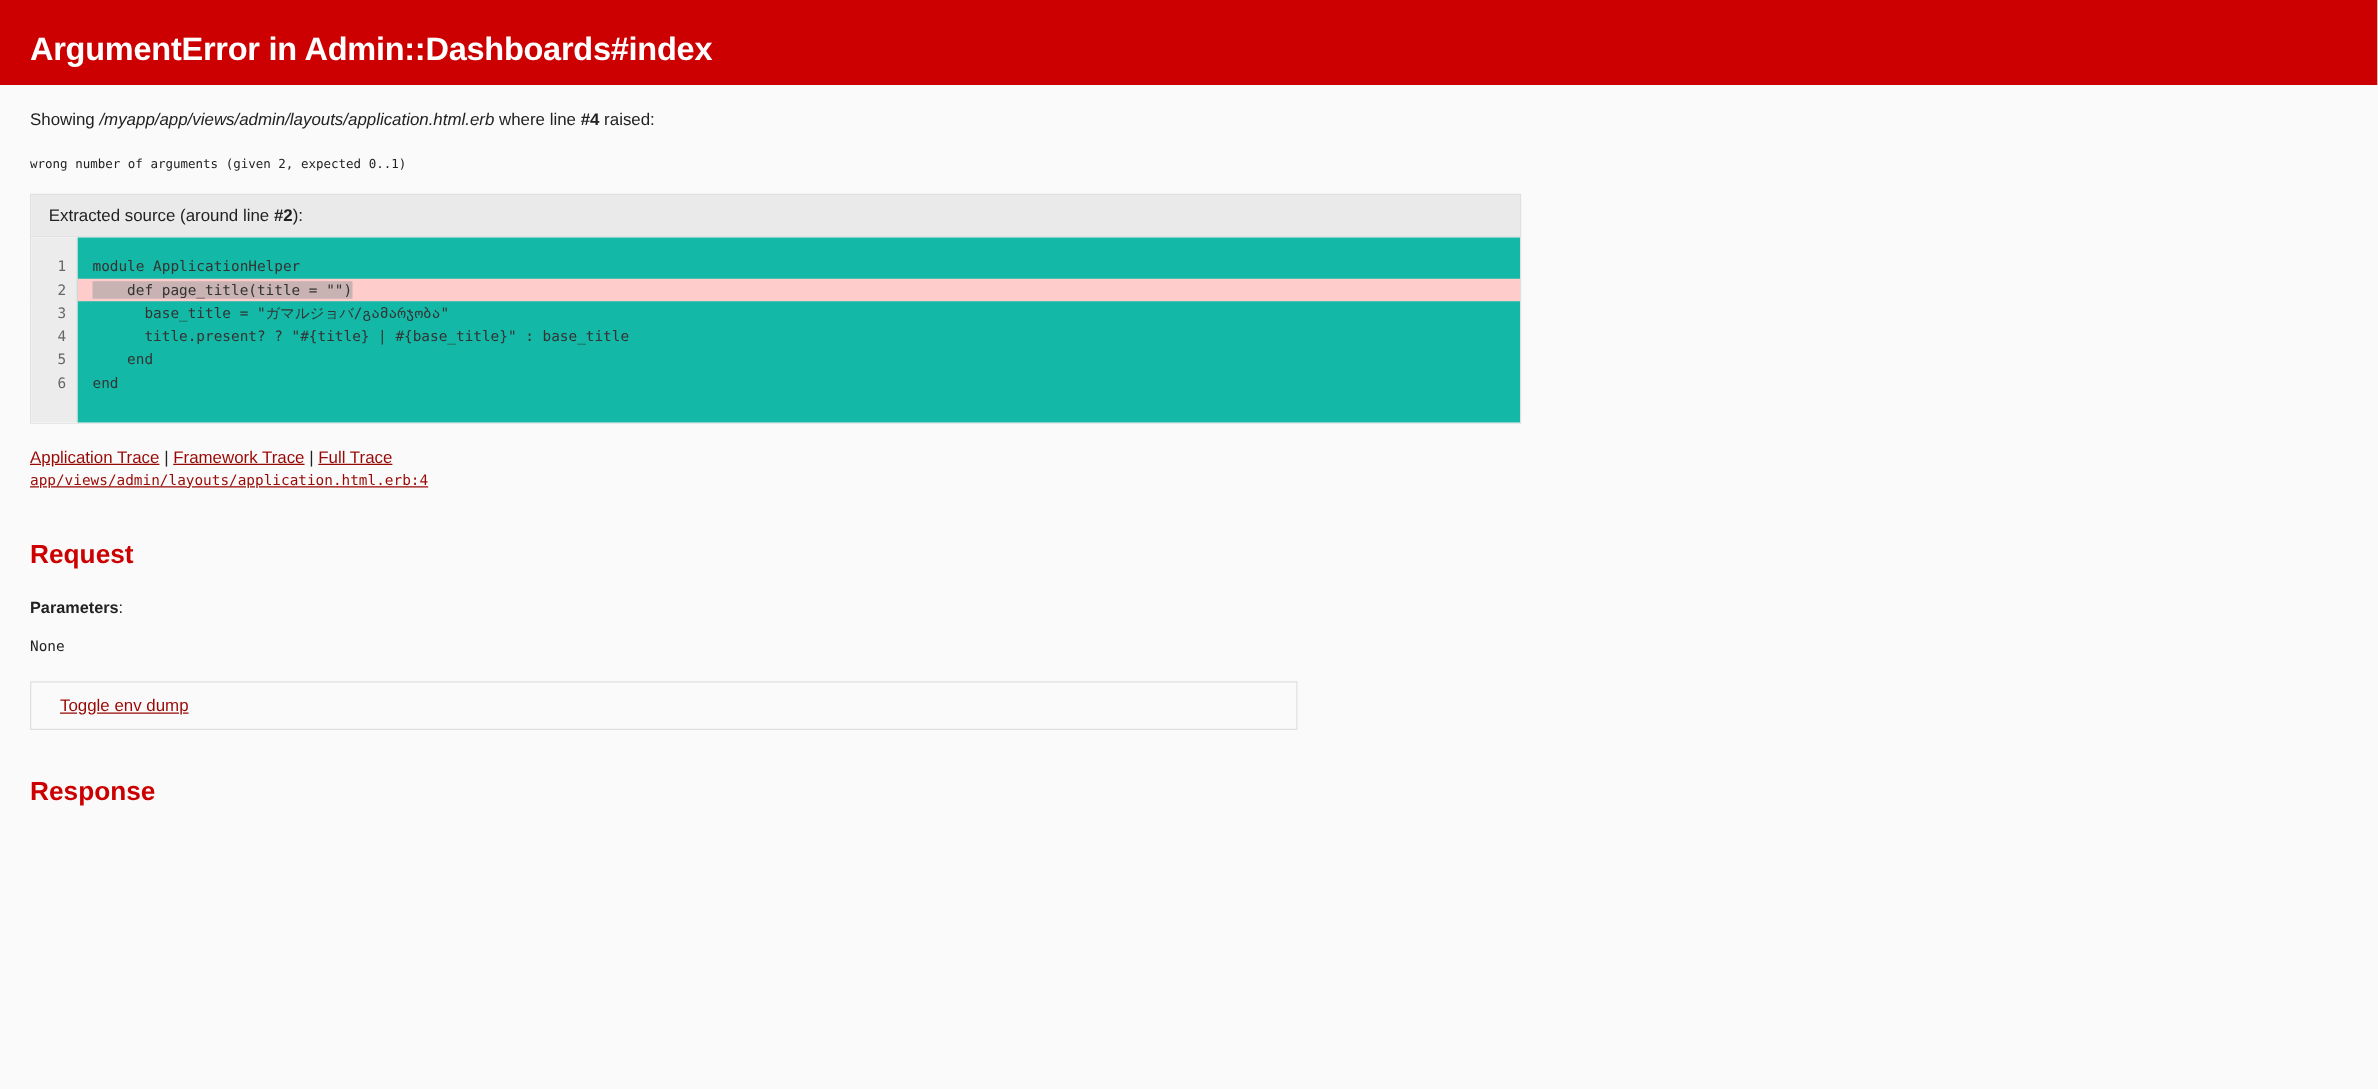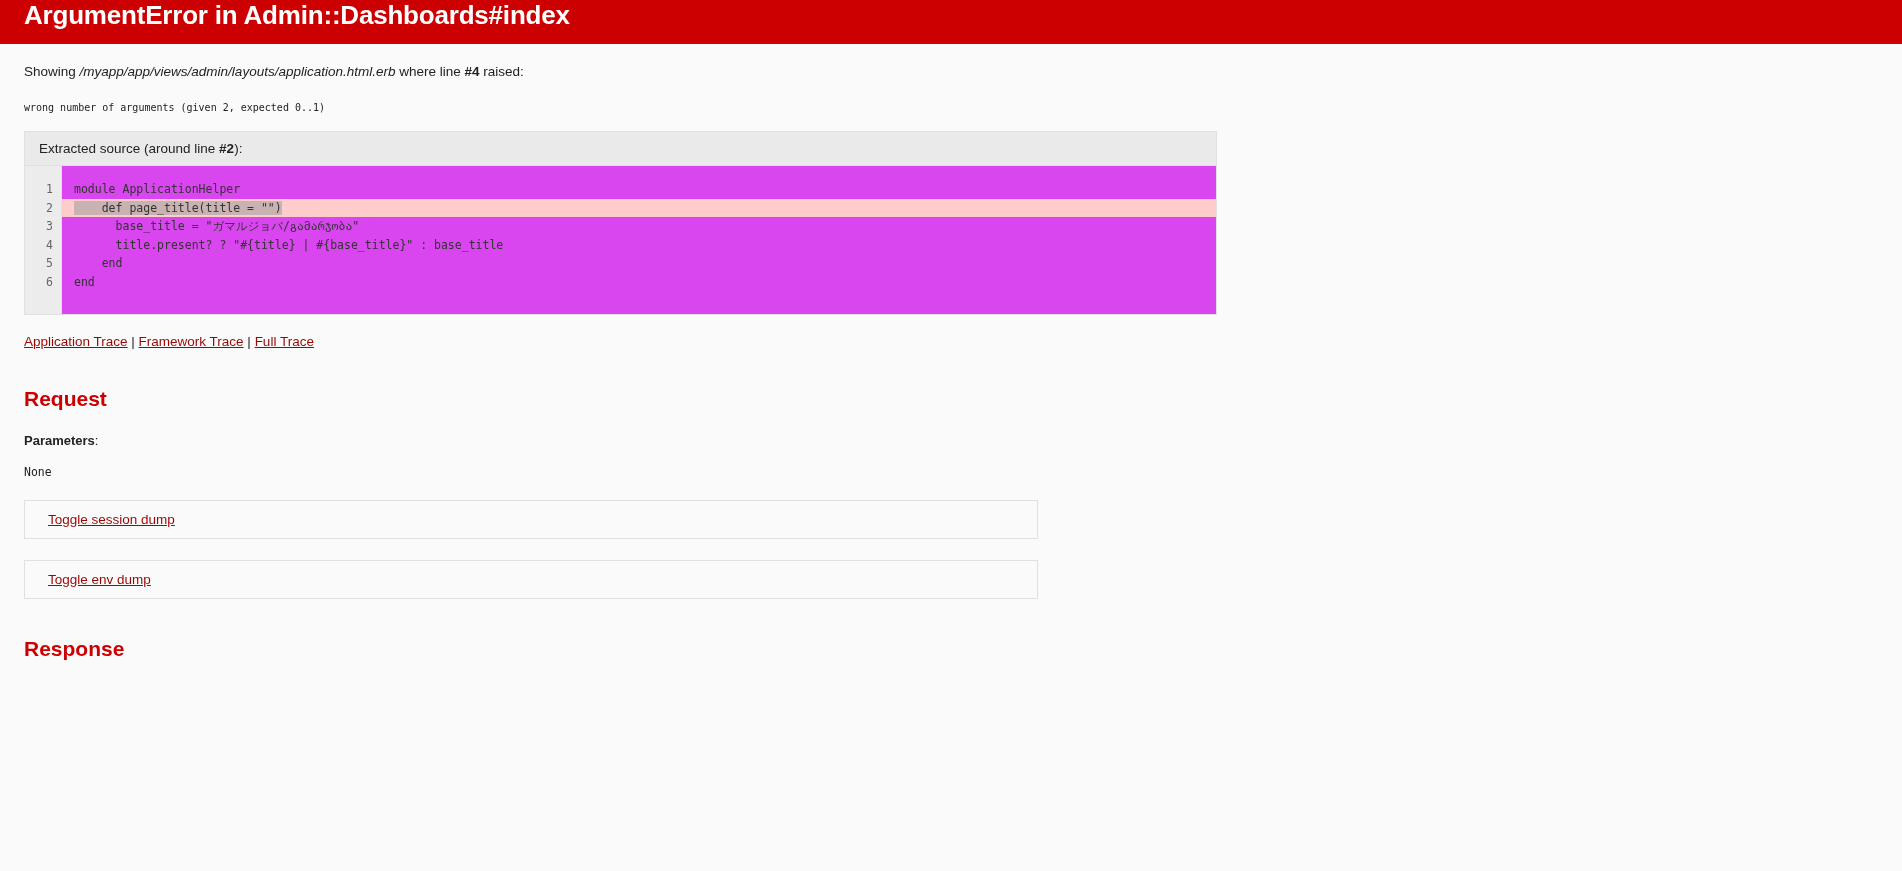--- a/index.html
+++ b/index.html
@@ -13,21 +13,21 @@
   body {
     font-family: "Liberation Sans", sans-serif;
     font-size: 13px;
     color: #222222;
   }
 
   
   .error-header {
     background: #C00;
     color: #FFFFFF;
-    padding: 0 0 13px 24px;
+    padding: 24px 0 13px 24px;
     margin: 0;
     width: 100%;
     box-sizing: border-box;
   }
   .error-header h2 {
     margin: 0;
     font-size: 26px;
     font-weight: bold;
     line-height: 1.2;
     letter-spacing: -0.2px;
@@ -95,21 +95,21 @@
     width: 28px;
     background: #ECECEC;
     color: #666666;
     text-align: right;
     padding: 14px 8px 22px 0;
     border-right: 1px solid #E0E0E0;
     user-select: none;
   }
   td.code-col {
     padding: 14px 0 22px 0;
-    background: #d946ef;
+    background: #14b8a6;
   }
   .code-line {
     height: 18.6px;
     padding-left: 12px;
     white-space: pre;
     color: #333;
   }
   .code-line.highlight {
     background: #FFCCCC;
   }
@@ -230,33 +230,31 @@
     </tbody>
       </table>
   </div>
 
 
   <div class="trace-links">
     <a href="#">Application Trace</a><span class="trace-sep"> | </span><a href="#">Framework Trace</a><span class="trace-sep"> | </span><a href="#">Full Trace</a>
   </div>
 
   <div class="trace-frames">
+    <a href="#">app/views/admin/layouts/application.html.erb:4</a>
   </div>
 
   <h2 class="section-heading">Request</h2>
 
   <div class="params-label">
     <b>Parameters</b><span>:</span>
   </div>
 
   <div class="params-value">None</div>
 
-  <div class="toggle-panel">
-    <a href="#">Toggle session dump</a>
-  </div>
 
   <div class="toggle-panel">
     <a href="#">Toggle env dump</a>
   </div>
 
   <h2 class="section-heading">Response</h2>
 
 </div>
 
 </body></html>

